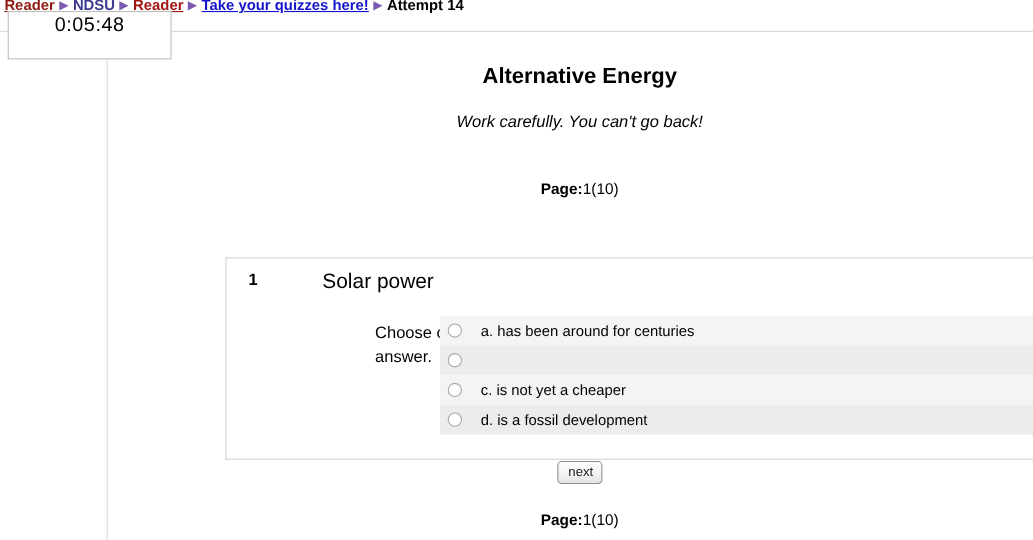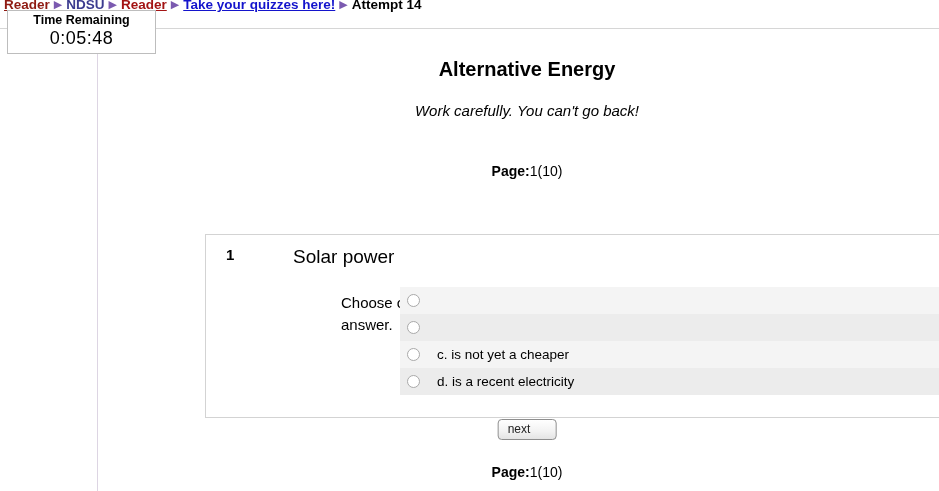--- a/index.html
+++ b/index.html
@@ -159,69 +159,69 @@
   }
 
   
   .next-button {
     position: absolute;
     left: 50%; top: 390px;
     transform: translateX(-50%);
     font-family: "Liberation Sans", sans-serif;
     font-size: 12px;
     color: #222;
-    padding: 2px 25px 3px 9px;
+    padding: 2px 7px 3px 9px;
     background: linear-gradient(#FFFFFF, #F2F2F2 60%, #E4E4E4);
     border: 1px solid #8E8E8E;
     border-radius: 4px;
     cursor: pointer;
   }
 </style>
 </head>
 <body>
 
 <div class="breadcrumb">
   <a class="crumb0">Reader</a><span class="crumb-sep">▶</span><a class="crumb1">NDSU</a><span class="crumb-sep">▶</span><a class="crumb2">Reader</a><span class="crumb-sep">▶</span><a class="crumb3">Take your quizzes here!</a><span class="crumb-sep">▶</span><span class="crumb4">Attempt 14</span>
 </div>
 
 <div class="top-rule"></div>
 <div class="content-vline"></div>
 
 <div class="timer-box">
-  <div class="timer-label">Time Remaining</div>
   <div class="timer-value">0:05:48</div>
 </div>
 
 <div class="content">
 
   <div class="quiz-title">Alternative Energy</div>
 
   <div class="quiz-instructions">Work carefully. You can't go back!</div>
 
   <div class="page-indicator top"><span class="page-label">Page:</span><span>1(10)</span></div>
 
   <div class="question-box">
     <div class="q-number">1</div>
     <div class="q-text">Solar power</div>
     <div class="q-prompt">Choose one answer.</div>
 
     <div class="answers">
       <div class="answer-row shade-a">
         <span class="radio"></span>
+        <span class="answer-label">a. has been around for centuries</span>
       </div>
       <div class="answer-row shade-b">
         <span class="radio"></span>
       </div>
       <div class="answer-row shade-a">
         <span class="radio"></span>
         <span class="answer-label">c. is not yet a cheaper</span>
       </div>
       <div class="answer-row shade-b">
         <span class="radio"></span>
-        <span class="answer-label">d. is a recent electricity</span>
+        <span class="answer-label">d. is a fossil development</span>
       </div>
     </div>
   </div>
 
   <button class="next-button">next</button>
 
   <div class="page-indicator bottom"><span class="page-label">Page:</span><span>1(10)</span></div>
 
 </div>
 

